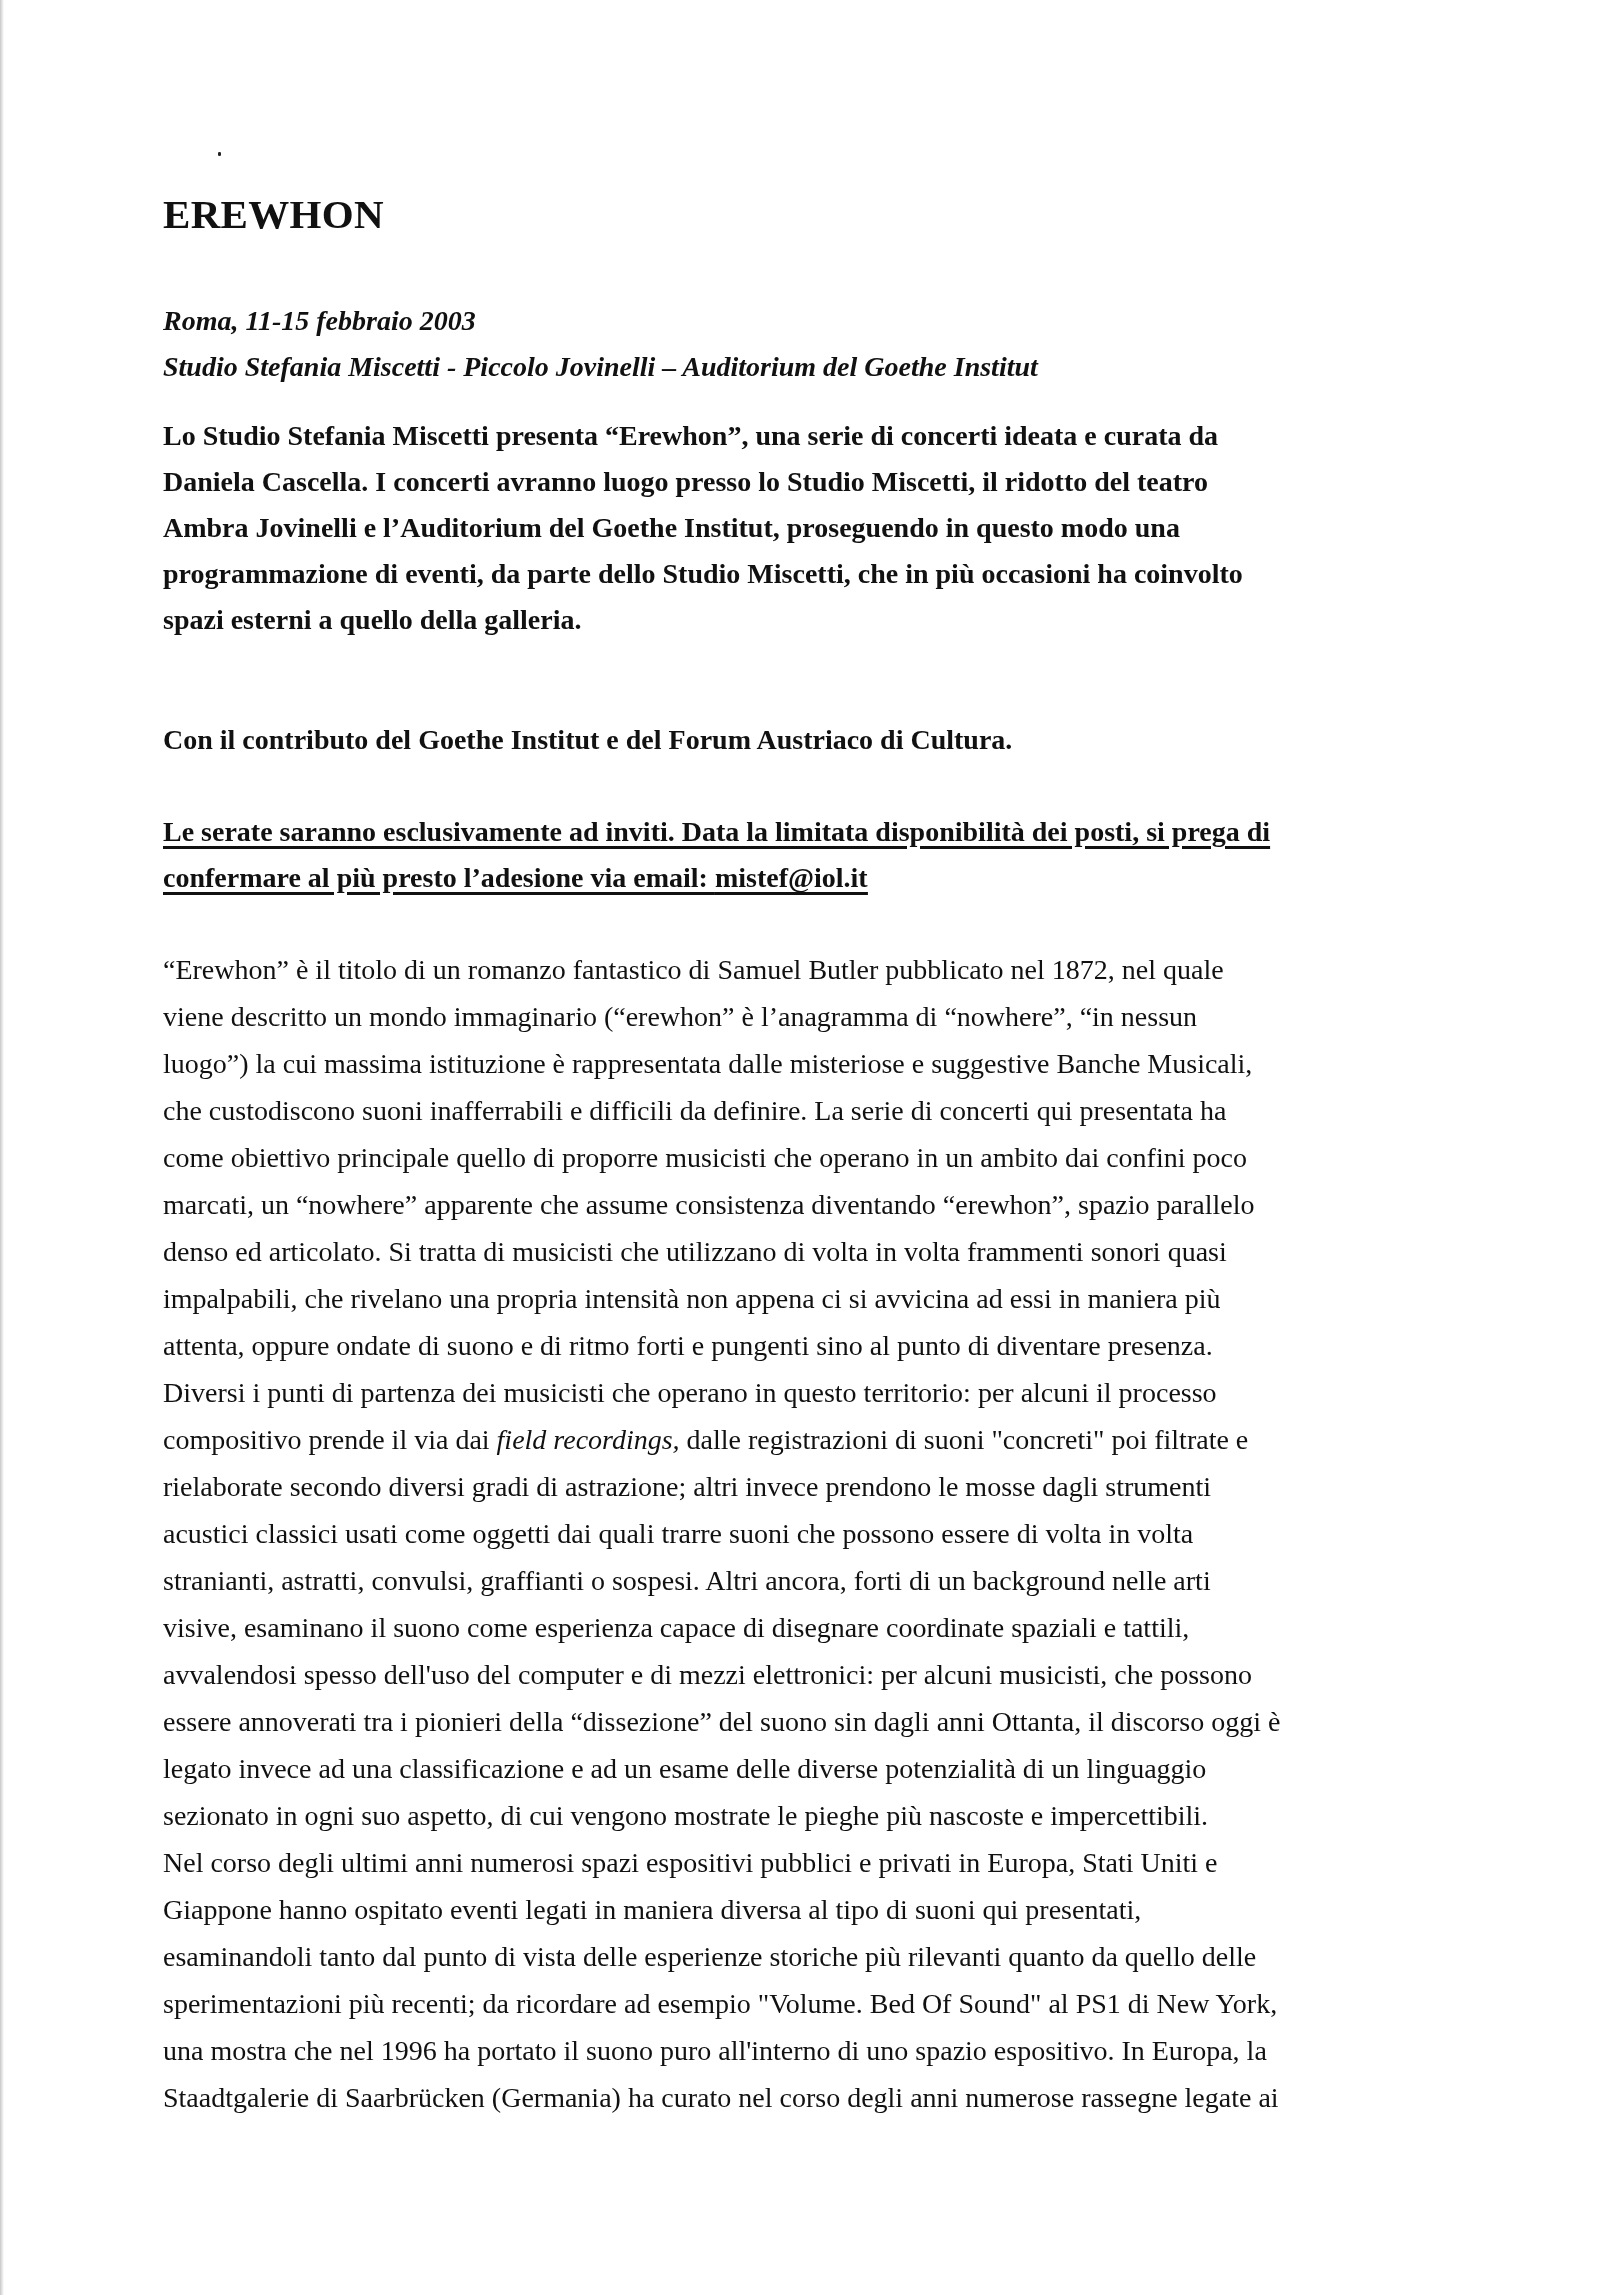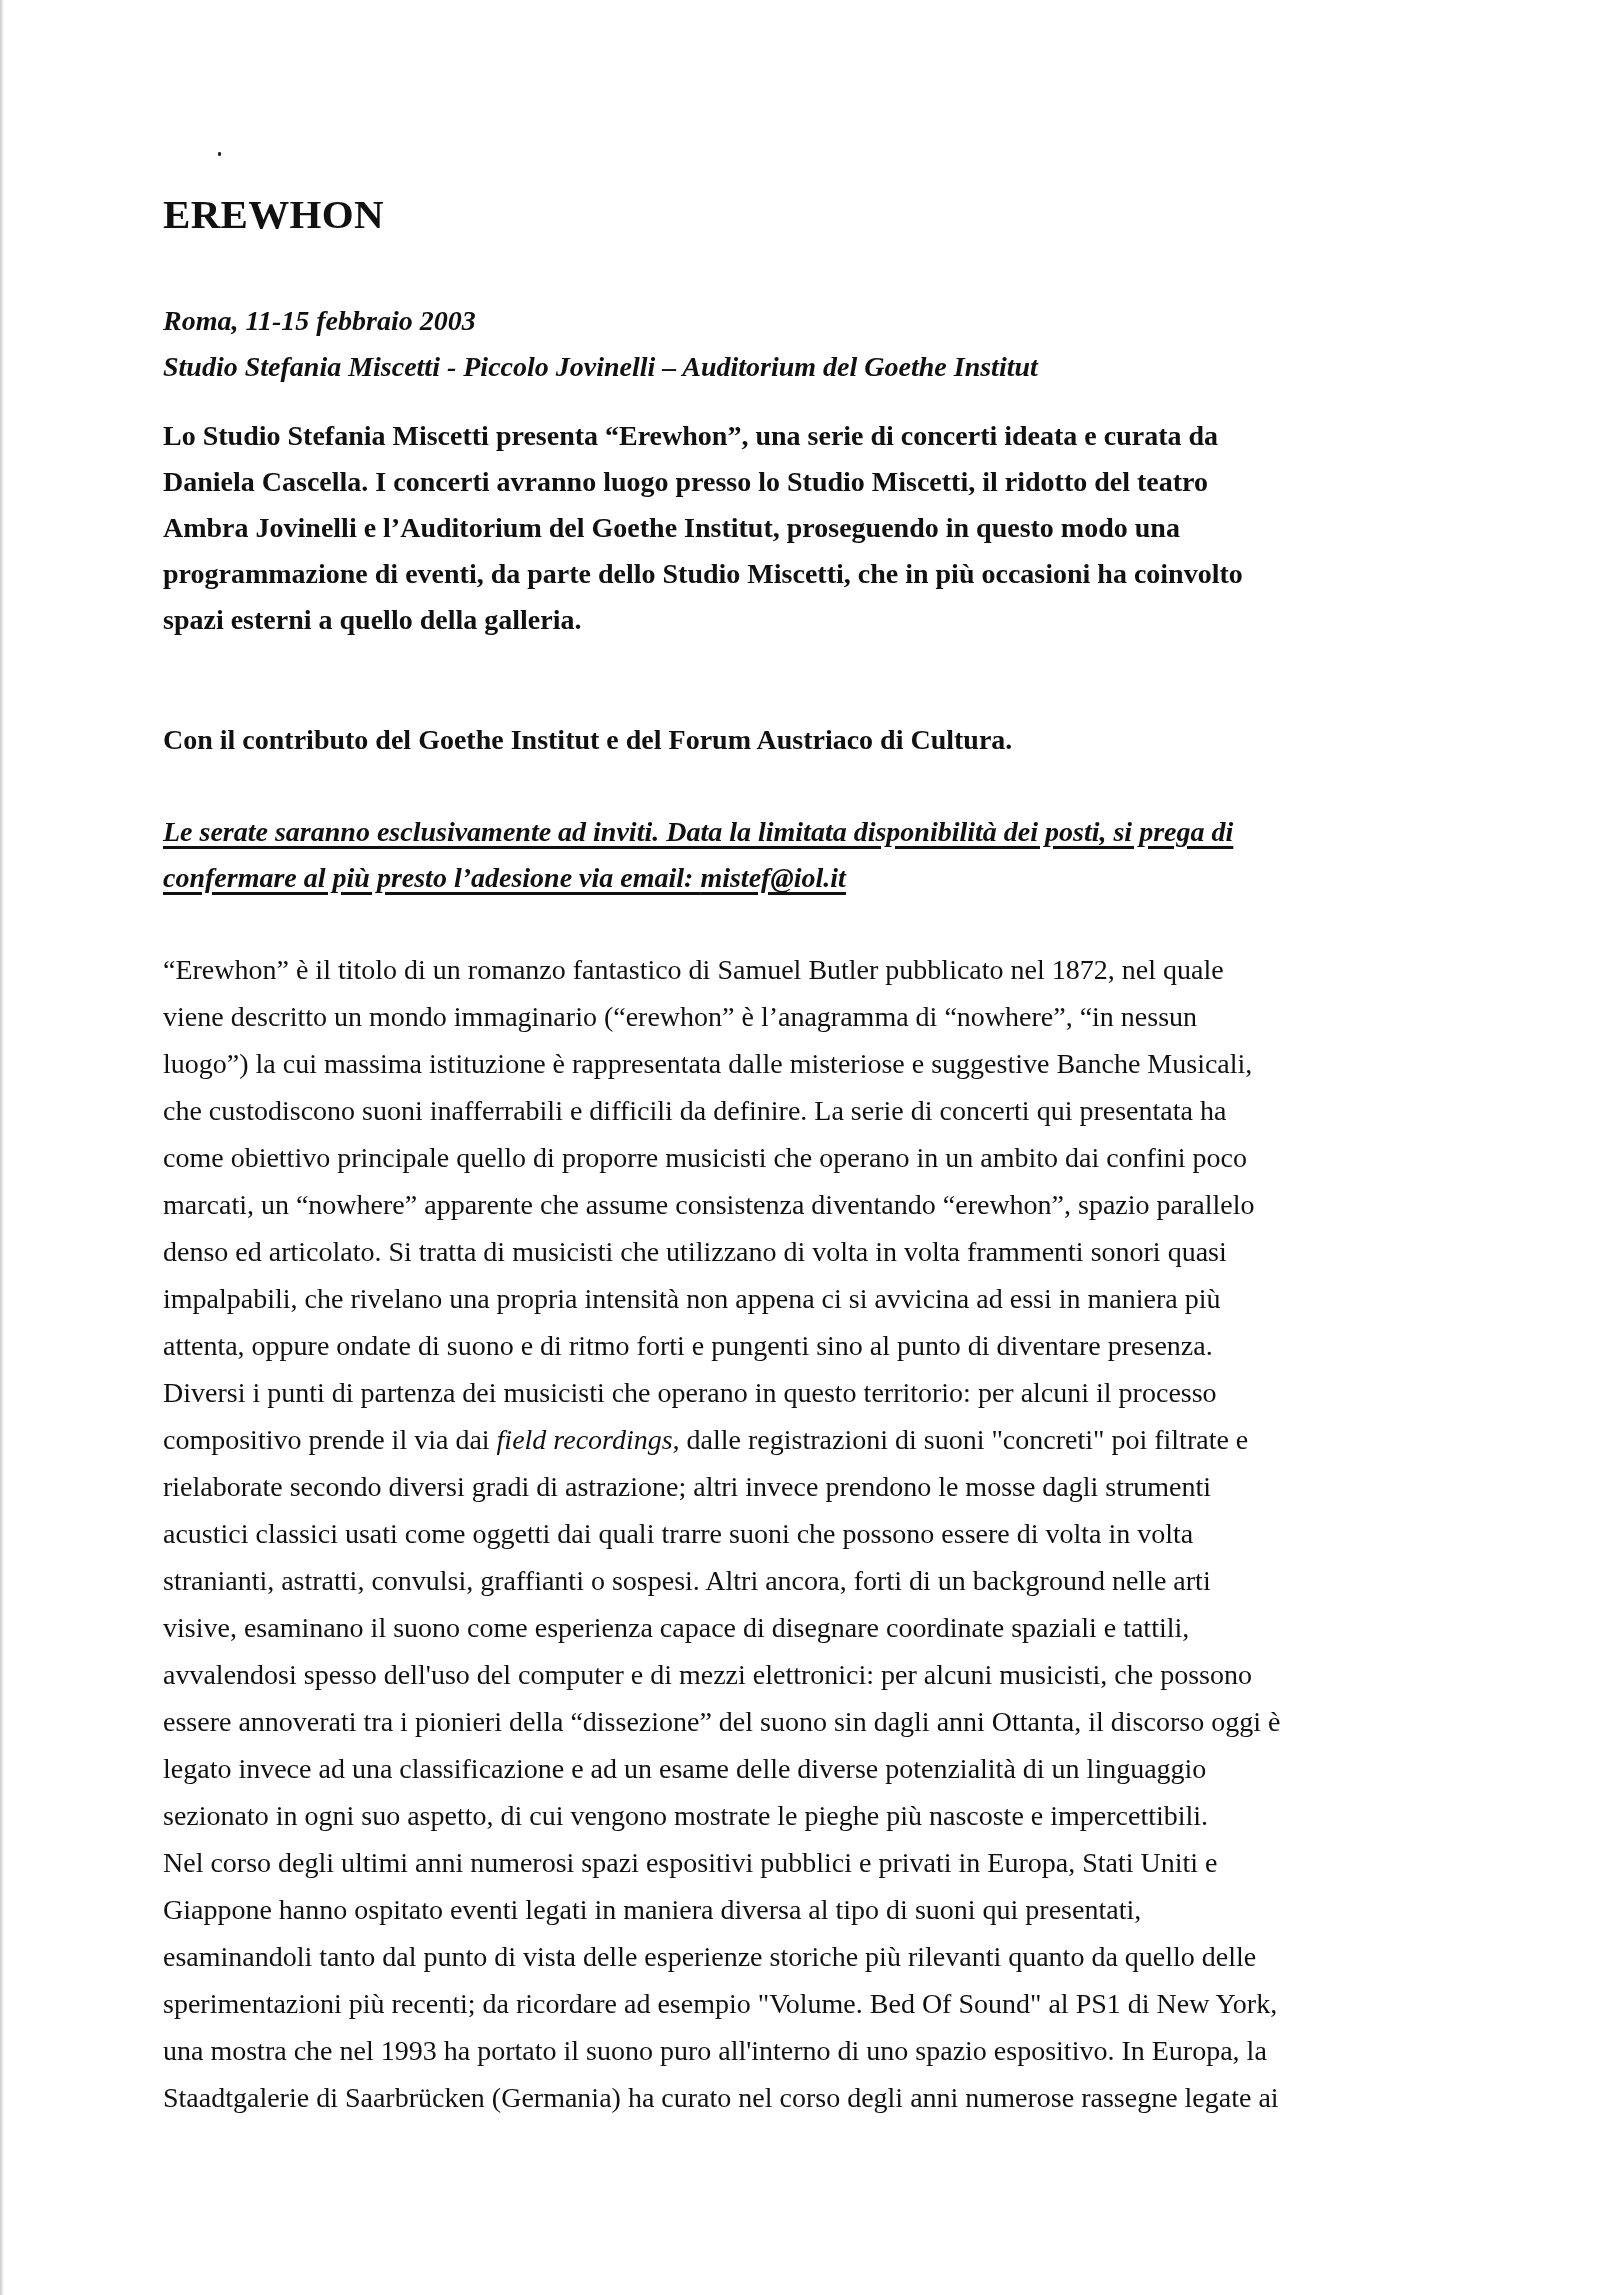--- a/index.html
+++ b/index.html
@@ -77,21 +77,20 @@
       top: 809px;
       left: 0;
       font-size: 28px;
       font-weight: bold;
       line-height: 46px;
     }
     .invite .line {
       text-decoration: underline;
       text-decoration-thickness: 2.6px;
       text-underline-offset: 5.2px;
-      font-style: italic;
     }
     .invite a {
       color: inherit;
       text-decoration: inherit;
     }
     .body-text {
       position: absolute;
       top: 946px;
       left: 0;
       font-size: 28px;
@@ -148,18 +147,18 @@
     <span class="line">stranianti, astratti, convulsi, graffianti o sospesi. Altri ancora, forti di un background nelle arti</span>
     <span class="line">visive, esaminano il suono come esperienza capace di disegnare coordinate spaziali e tattili,</span>
     <span class="line">avvalendosi spesso dell'uso del computer e di mezzi elettronici: per alcuni musicisti, che possono</span>
     <span class="line">essere annoverati tra i pionieri della “dissezione” del suono sin dagli anni Ottanta, il discorso oggi è</span>
     <span class="line">legato invece ad una classificazione e ad un esame delle diverse potenzialità di un linguaggio</span>
     <span class="line">sezionato in ogni suo aspetto, di cui vengono mostrate le pieghe più nascoste e impercettibili.</span>
     <span class="line">Nel corso degli ultimi anni numerosi spazi espositivi pubblici e privati in Europa, Stati Uniti e</span>
     <span class="line">Giappone hanno ospitato eventi legati in maniera diversa al tipo di suoni qui presentati,</span>
     <span class="line">esaminandoli tanto dal punto di vista delle esperienze storiche più rilevanti quanto da quello delle</span>
     <span class="line">sperimentazioni più recenti; da ricordare ad esempio "Volume. Bed Of Sound" al PS1 di New York,</span>
-    <span class="line">una mostra che nel 1993 ha portato il suono puro all'interno di uno spazio espositivo. In Europa, la</span>
+    <span class="line">una mostra che nel 1996 ha portato il suono puro all'interno di uno spazio espositivo. In Europa, la</span>
     <span class="line">Staadtgalerie di Saarbrücken (Germania) ha curato nel corso degli anni numerose rassegne legate ai</span>
   </div>
 
 </div>
 
 
 </body></html>

